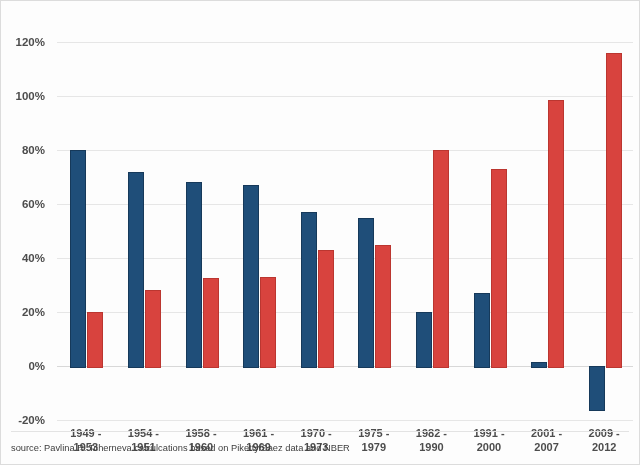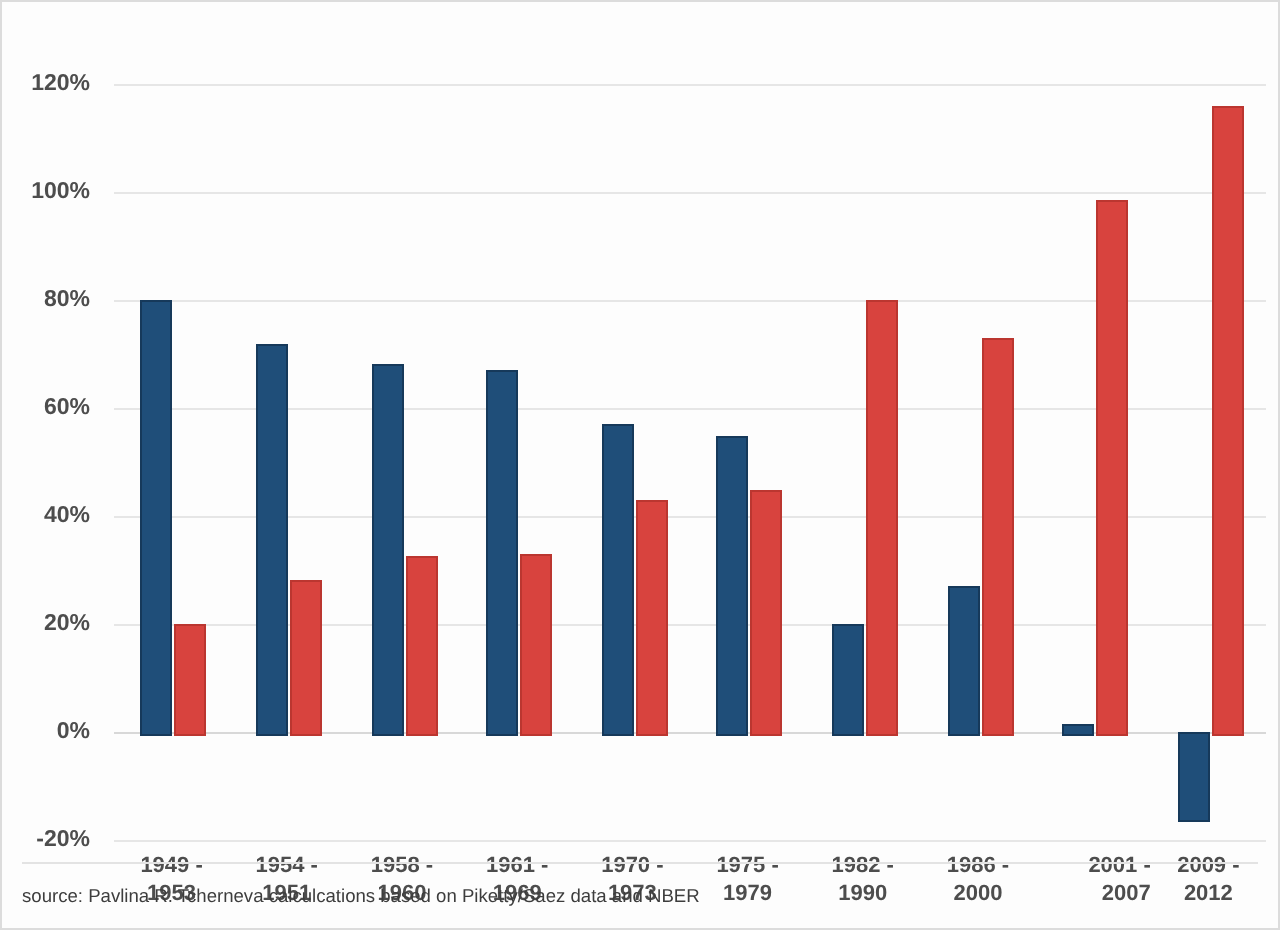--- a/index.html
+++ b/index.html
@@ -191,23 +191,23 @@
         <div class="xtick-label" style="left: 115.2px; width: 57.6px;">1958 -
 1960</div>
         <div class="xtick-label" style="left: 172.8px; width: 57.6px;">1961 -
 1969</div>
         <div class="xtick-label" style="left: 230.4px; width: 57.6px;">1970 -
 1973</div>
         <div class="xtick-label" style="left: 288px; width: 57.6px;">1975 -
 1979</div>
         <div class="xtick-label" style="left: 345.6px; width: 57.6px;">1982 -
 1990</div>
-        <div class="xtick-label" style="left: 403.2px; width: 57.6px;">1986 -
+        <div class="xtick-label" style="left: 403.2px; width: 57.6px;">1991 -
 2000</div>
-        <div class="xtick-label" style="left: 460.8px; width: 57.6px; text-align: right;">2001 -
+        <div class="xtick-label" style="left: 460.8px; width: 57.6px;">2001 -
 2007</div>
         <div class="xtick-label" style="left: 518.4px; width: 57.6px;">2009 -
 2012</div>
       </div>
   </div>
 
   <div id="bottom-rule"></div>
 
   <div id="source-note">source: Pavlina R. Tcherneva calculcations based on Piketty/Saez data and NBER</div>
 

